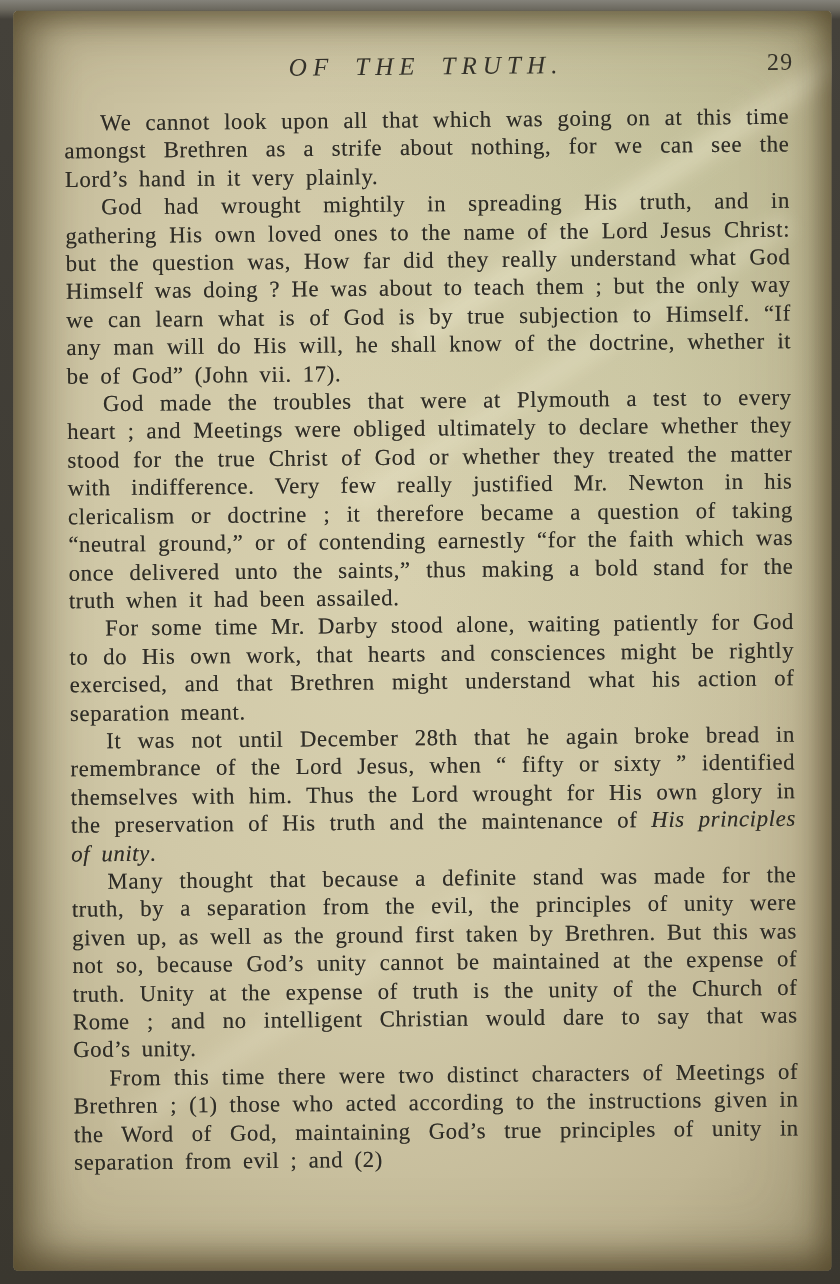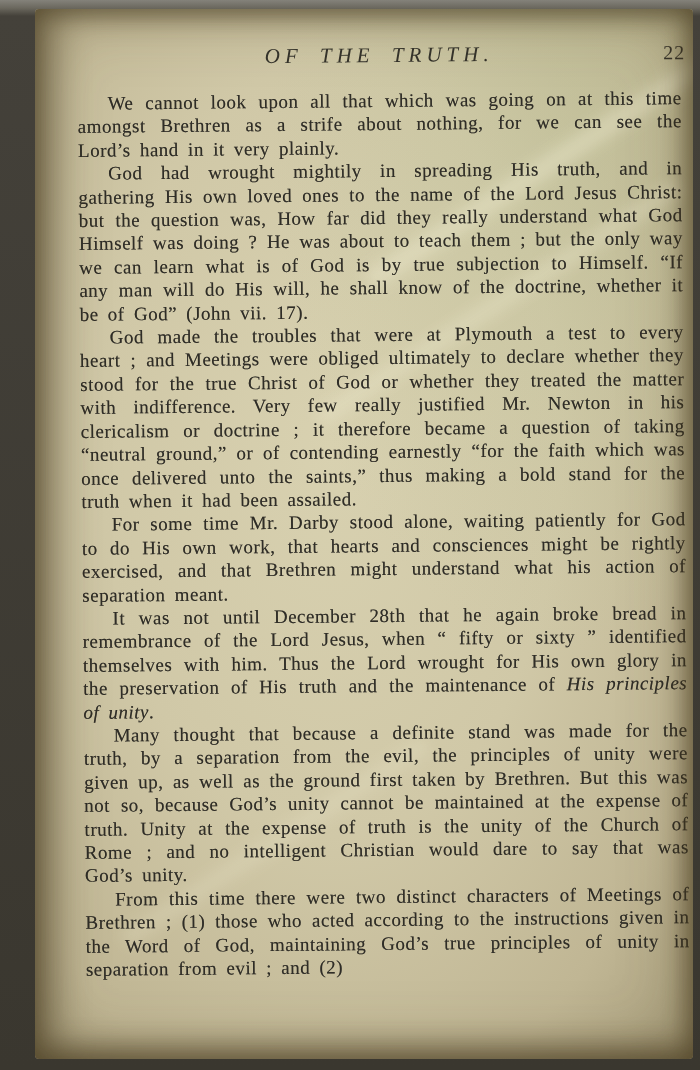--- a/index.html
+++ b/index.html
@@ -20,21 +20,20 @@
     position: absolute;
     left: 11px;
     top: 9px;
     right: 7px;
     bottom: 11px;
     border-radius: 4px;
     background:
       radial-gradient(ellipse at 82% 12%, rgba(186,196,150,0.30) 0%, rgba(186,196,150,0) 40%),
       radial-gradient(ellipse at 45% 42%, #d8d1b0 0%, #d0c8a7 45%, #c0b694 78%, #a89e7c 100%);
     overflow: hidden;
-    margin-left: 24px;
   }
   
   .streak {
     position: absolute;
     pointer-events: none;
     background: linear-gradient(180deg, rgba(240,236,210,0) 0%, rgba(242,238,212,0.5) 50%, rgba(240,236,210,0) 100%);
     transform: rotate(-33deg);
     filter: blur(7px);
   }
   .streak.s1 { left: 300px; top: 140px; width: 430px; height: 30px; }
@@ -103,21 +102,21 @@
   <div class="paper">
 
     <div class="streak s1"></div>
     <div class="streak s2"></div>
     <div class="streak s3"></div>
 
     <div class="content">
 
       <div class="header-row">
         <span class="running-title">OF  THE  TRUTH.</span>
-        <span class="page-number">22</span>
+        <span class="page-number">29</span>
       </div>
 
       <p class="body-par">We cannot look upon all that which was going on at this time amongst Brethren as a strife about nothing, for we can see the Lord’s hand in it very plainly.</p>
 
       <p class="body-par">God had wrought mightily in spreading His truth, and in gathering His own loved ones to the name of the Lord Jesus Christ: but the question was, How far did they really understand what God Himself was doing ?  He was about to teach them ; but the only way we can learn what is of God is by true subjection to Himself.  “If any man will do His will, he shall know of the doctrine, whether it be of God” (John vii. 17).</p>
 
       <p class="body-par">God made the troubles that were at Plymouth a test to every heart ; and Meetings were obliged ultimately to declare whether they stood for the true Christ of God or whether they treated the matter with indifference.  Very few really justified Mr. Newton in his clericalism or doctrine ; it therefore became a question of taking “neutral ground,” or of contending earnestly “for the faith which was once delivered unto the saints,” thus making a bold stand for the truth when it had been assailed.</p>
 
       <p class="body-par">For some time Mr. Darby stood alone, waiting patiently for God to do His own work, that hearts and consciences might be rightly exercised, and that Brethren might understand what his action of separation meant.</p>
 

